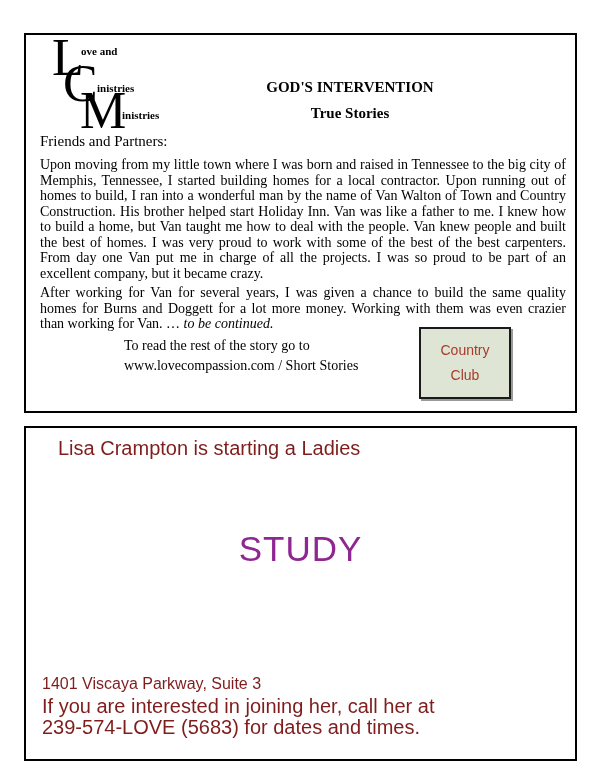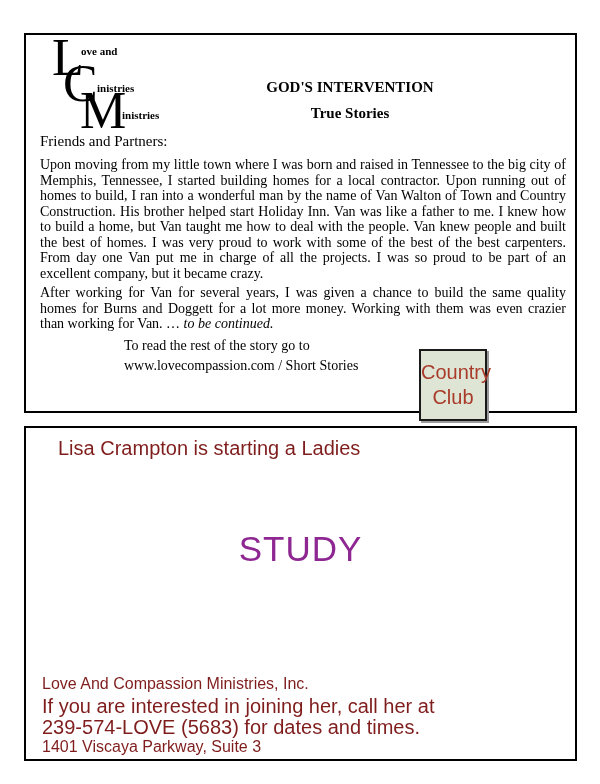--- a/index.html
+++ b/index.html
@@ -30,24 +30,24 @@
   #salutation { position:absolute; left:40px; top:134px; font-size:15px; line-height:1; }
 
   .story-par { position:absolute; left:40px; width:526px; margin:0;
     font-size:14px; line-height:15.5px; text-align:justify; }
   #par1 { top:157px; }
   #par2 { top:285px; }
 
   #story-link { position:absolute; left:124px; top:336px; font-size:14px; line-height:20px; }
 
   #country-club {
-    position:absolute; left:419px; top:327px; width:68px; height:72px;
+    position:absolute; left:419px; top:327px; width:92px; height:72px;
     border:2px solid #1a1a1a; box-sizing:border-box; box-shadow:2px 2px 0 #9a9a9a;
     text-align:center; padding-top:9px;
-    font-family:"Liberation Sans", sans-serif; font-size:20px; line-height:25px;margin-top:22px;
+    font-family:"Liberation Sans", sans-serif; font-size:14px; line-height:25px;
   }
 
   
   .sans { font-family:"Liberation Sans", sans-serif; color:#7f1d1d; }
   #intro { position:absolute; left:58px; top:438px; font-size:20px; line-height:1; }
   .big-title { position:absolute; left:24px; width:553px; text-align:center;
     line-height:1; letter-spacing:1px; }
   #title1 { top:483px; font-size:33px; }
   #title2 { top:531px; font-size:35px; }
   #subtitle { position:absolute; left:205px; top:586px; font-size:20px; line-height:1; }
@@ -90,21 +90,20 @@
   </div>
 
   <div class="panel" id="panel-announce"></div>
 
   <div class="sans" id="intro">Lisa Crampton is starting a Ladies</div>
 
   <div class="sans big-title" id="title2" style="color: rgb(142, 39, 145);">STUDY</div>
 
 
   <div class="sans" id="address">
-    <div>Love And Compassion Ministries, Inc.</div>
     <div>1401 Viscaya Parkway, Suite 3</div>
     
   </div>
 
   <div class="sans" id="phone-note">
     <div>If you are interested in joining her, call her at</div>
     <div>239-574-LOVE (5683) for dates and times.</div>
   </div>
 
 </div>

